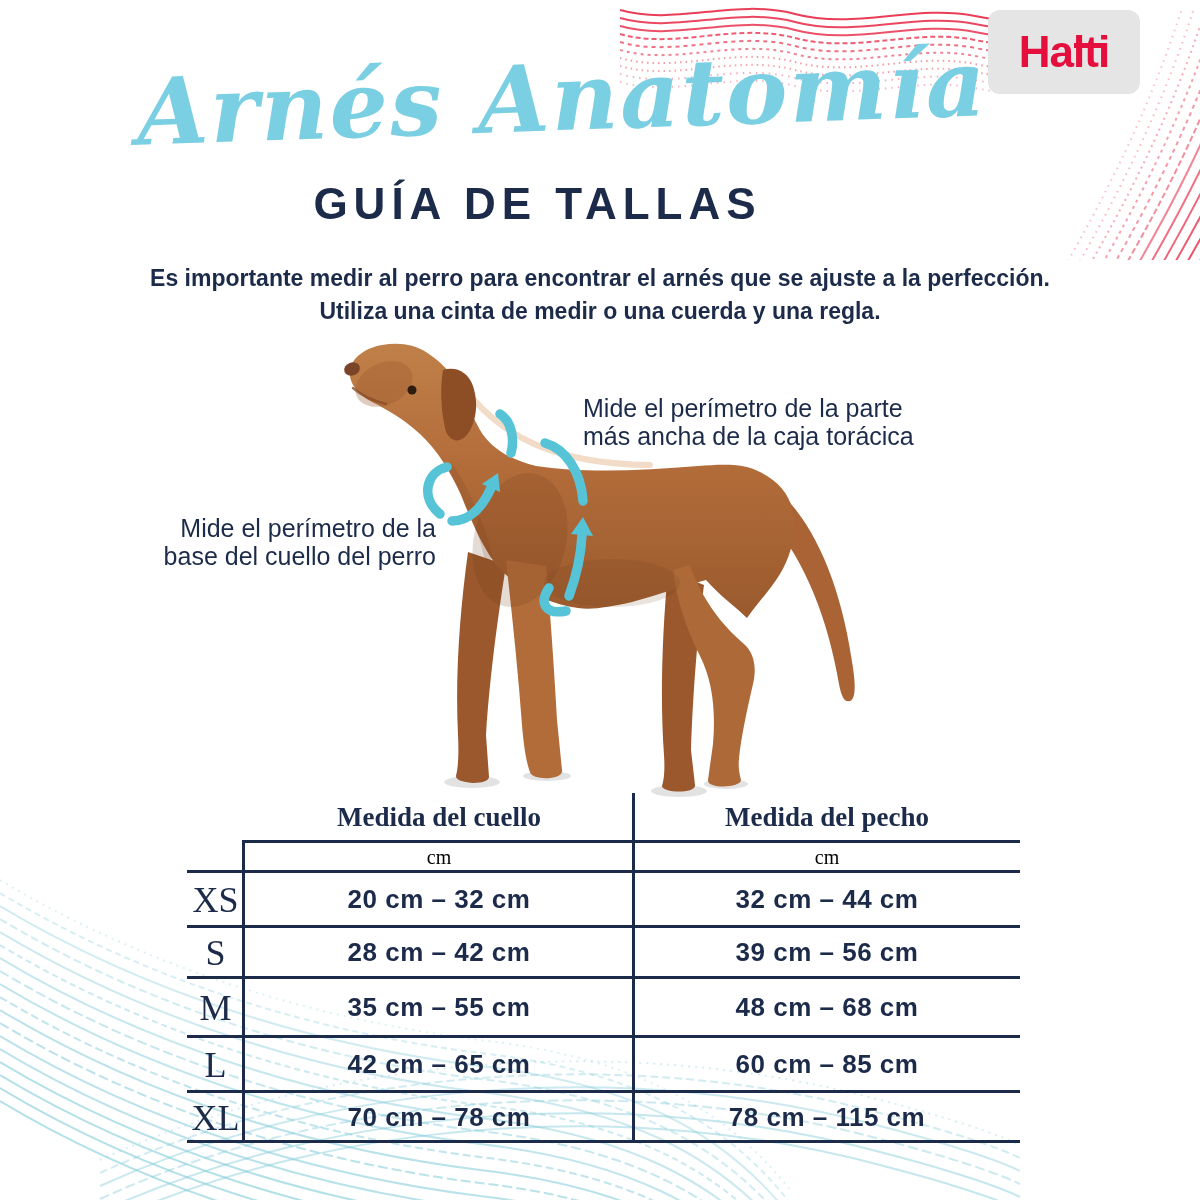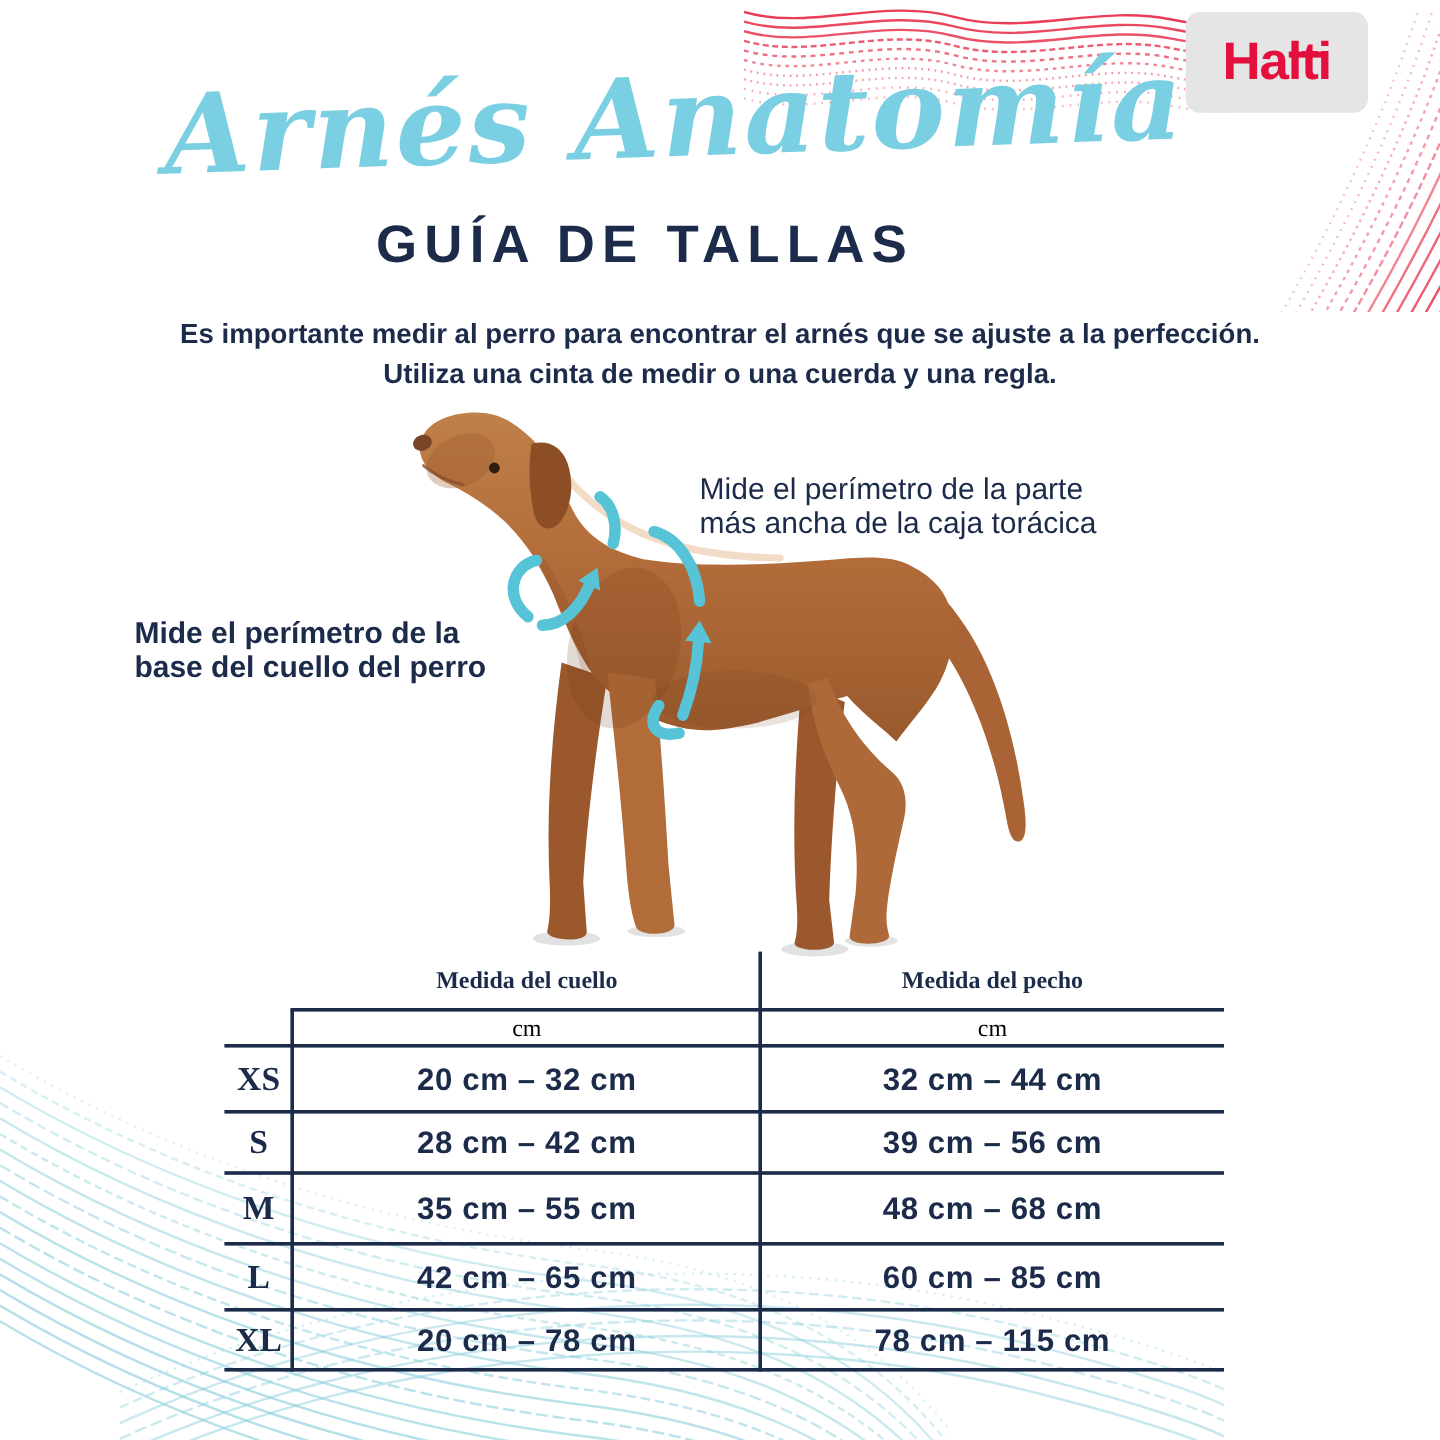--- a/index.html
+++ b/index.html
@@ -35,42 +35,42 @@
     font-weight:700;font-size:44px;line-height:72px;letter-spacing:6px;
     color:#1c2b4a;z-index:4;
   }
   #intro{
     position:absolute;left:0;top:262px;width:1200px;text-align:center;
     font-weight:700;font-size:23px;line-height:33px;color:#1c2b4a;z-index:4;
   }
   
   .note{position:absolute;font-size:25px;line-height:28px;color:#1c2b4a;z-index:6;}
   #chest-note{left:583px;top:394px;text-align:left;}
-  #neck-note{left:112px;top:514px;width:306px;text-align:left;font-weight:bold;}
+  #neck-note{left:130px;top:514px;width:306px;text-align:right;}
   
   #dog-svg{position:absolute;left:300px;top:330px;z-index:3;}
   
   #size-table{position:absolute;left:187px;top:793px;width:833px;height:350px;z-index:6;}
   #size-table .grid{
     position:absolute;left:0;top:0;width:833px;height:350px;display:grid;
     grid-template-columns:57px 390px 386px;
     grid-template-rows:49px 30px 55px 51px 59px 55px 51px;
   }
   #size-table .cell{display:flex;align-items:center;justify-content:center;}
   .col-head{
     font-family:"Liberation Serif","DejaVu Serif",serif;
-    font-weight:700;font-size:20px;color:#1c2b4a;
+    font-weight:700;font-size:27px;color:#1c2b4a;
   }
   .unit{
     font-family:"Liberation Serif","DejaVu Serif",serif;
     font-weight:400;font-size:20px;color:#000000;
   }
   .size-label{
     font-family:"Liberation Serif","DejaVu Serif",serif;
-    font-weight:700;font-size:28px;color:#1c2b4a;
+    font-weight:400;font-size:36px;color:#1c2b4a;
   }
   .range{font-weight:700;font-size:26px;letter-spacing:.5px;color:#1c2b4a;}
   .hline,.vline{position:absolute;background:#1c2b4a;}
   .hline{height:3px;}
   .vline{width:3px;}
 </style>
 </head>
 <body>
 
 <div id="stage">
@@ -244,21 +244,21 @@
 
       <div class="cell size-label">M</div>
       <div class="cell range">35 cm – 55 cm</div>
       <div class="cell range">48 cm – 68 cm</div>
 
       <div class="cell size-label">L</div>
       <div class="cell range">42 cm – 65 cm</div>
       <div class="cell range">60 cm – 85 cm</div>
 
       <div class="cell size-label">XL</div>
-      <div class="cell range">20 cm – 78 cm</div>
+      <div class="cell range">70 cm – 78 cm</div>
       <div class="cell range">78 cm – 115 cm</div>
     </div>
 
     <div class="vline" style="left:445px;top:0;height:350px;"></div>
     <div class="vline" style="left:55px;top:49px;height:301px;"></div>
     <div class="hline" style="left:55px;top:47px;width:778px;"></div>
     <div class="hline" style="left:0;top:77px;width:833px;"></div>
     <div class="hline" style="left:0;top:132px;width:833px;"></div>
     <div class="hline" style="left:0;top:183px;width:833px;"></div>
     <div class="hline" style="left:0;top:242px;width:833px;"></div>

